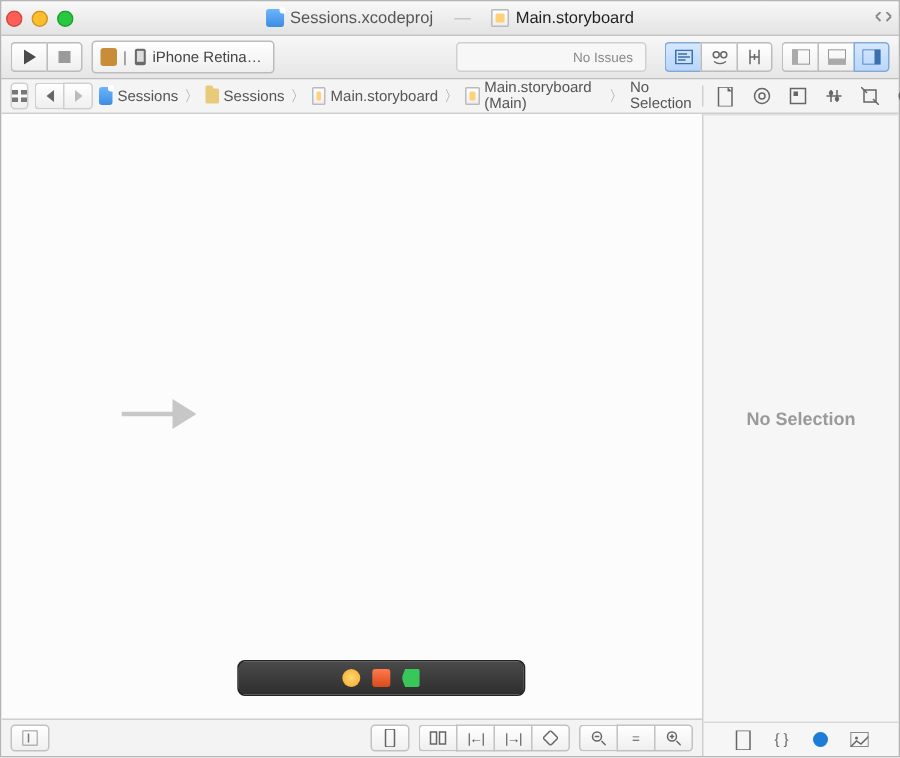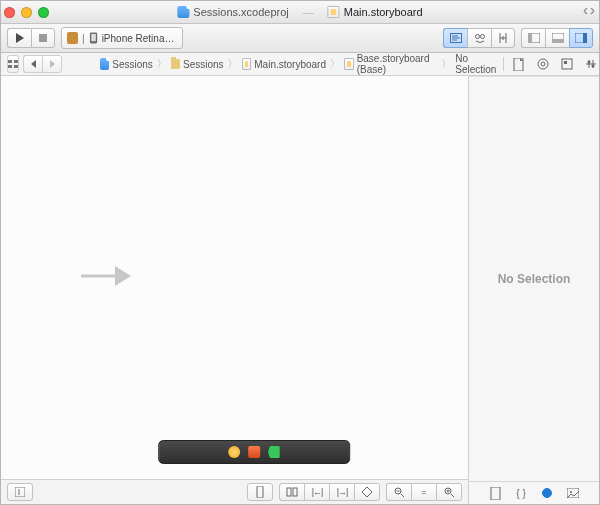--- a/index.html
+++ b/index.html
@@ -141,21 +141,21 @@
     width:18px; height:16px;
     border:1px solid #cfcfcf;
     border-radius:3px;
     background:linear-gradient(#fff,#efefef);
     display:flex; align-items:center; justify-content:center;
   }
   .jumpbar .jnav { display:flex; }
   .jumpbar .jnav .jbtn { border-radius:0; border-right:none; }
   .jumpbar .jnav .jbtn:first-child { border-top-left-radius:3px; border-bottom-left-radius:3px; }
   .jumpbar .jnav .jbtn:last-child { border-top-right-radius:3px; border-bottom-right-radius:3px; border-right:1px solid #cfcfcf; }
-  .crumb { display:flex; align-items:center; gap:3px;margin-left:34px; }
+  .crumb { display:flex; align-items:center; gap:3px; }
   .crumb .sep { color:#999; margin:0 1px; }
   .crumb .fi { width:12px; height:12px; }
   .jumpbar-right { margin-left:auto; display:flex; gap:10px; align-items:center; border-left:1px solid #cfcfcf; padding-left:8px; }
   .util-icon { width:14px; height:14px; display:flex; align-items:center; justify-content:center; }
   .util-icon.active svg path, .util-icon.active svg rect, .util-icon.active svg circle { fill:#1e7bd6; stroke:#1e7bd6; }
   
   .contentrow {
     flex:1;
     display:flex;
     min-height:0;
@@ -317,20 +317,23 @@
     <div class="scheme">
       <span class="appicon"></span>
       <span style="color:#777">|</span>
       <svg width="10" height="12" viewBox="0 0 10 12">
           <rect x="1" y="0" width="8" height="12" rx="1.5" fill="#6a6a6a"></rect>
           <rect x="2.5" y="1.5" width="5" height="8" fill="#ddd"></rect>
         </svg>
       <span style="overflow:hidden;text-overflow:ellipsis;">iPhone Retina (3...</span>
     </div>
     <div class="toolbar-spacer"></div>
+    <div class="status-pill">
+      <span>No Issues</span>
+    </div>
     <div class="seg">
       <div class="tbtn" style="background:linear-gradient(#d6e8ff,#b9d6fb);border-color:#7fa9d8">
         <svg width="12" height="10">
             <rect x="0" y="0" width="12" height="10" fill="#3a6fb0"></rect>
             <rect x="1" y="1" width="10" height="8" fill="#cfe1f7"></rect>
             <rect x="2" y="2.5" width="6" height="1" fill="#3a6fb0"></rect>
             <rect x="2" y="4.5" width="8" height="1" fill="#3a6fb0"></rect>
             <rect x="2" y="6.5" width="5" height="1" fill="#3a6fb0"></rect>
           </svg>
       </div>
@@ -395,21 +398,21 @@
       <span class="fi-xcode fi"></span>
       <span>Sessions</span>
       <span class="sep">〉</span>
       <span class="folder"></span>
       <span>Sessions</span>
       <span class="sep">〉</span>
       <span class="fi-sb fi"></span>
       <span>Main.storyboard</span>
       <span class="sep">〉</span>
       <span class="fi-sb fi"></span>
-      <span>Base.storyboard (Base)</span>
+      <span>Main.storyboard (Main)</span>
       <span class="sep">〉</span>
       <span>No Selection</span>
     </div>
     <div class="jumpbar-right">
       <div class="util-icon">
           <svg width="11" height="13">
             <rect x="1" y="0" width="9" height="13" fill="none" stroke="#666"></rect>
             <path d="M7 0 L10 3 L7 3 Z" fill="#666"></path>
           </svg>
         </div>

